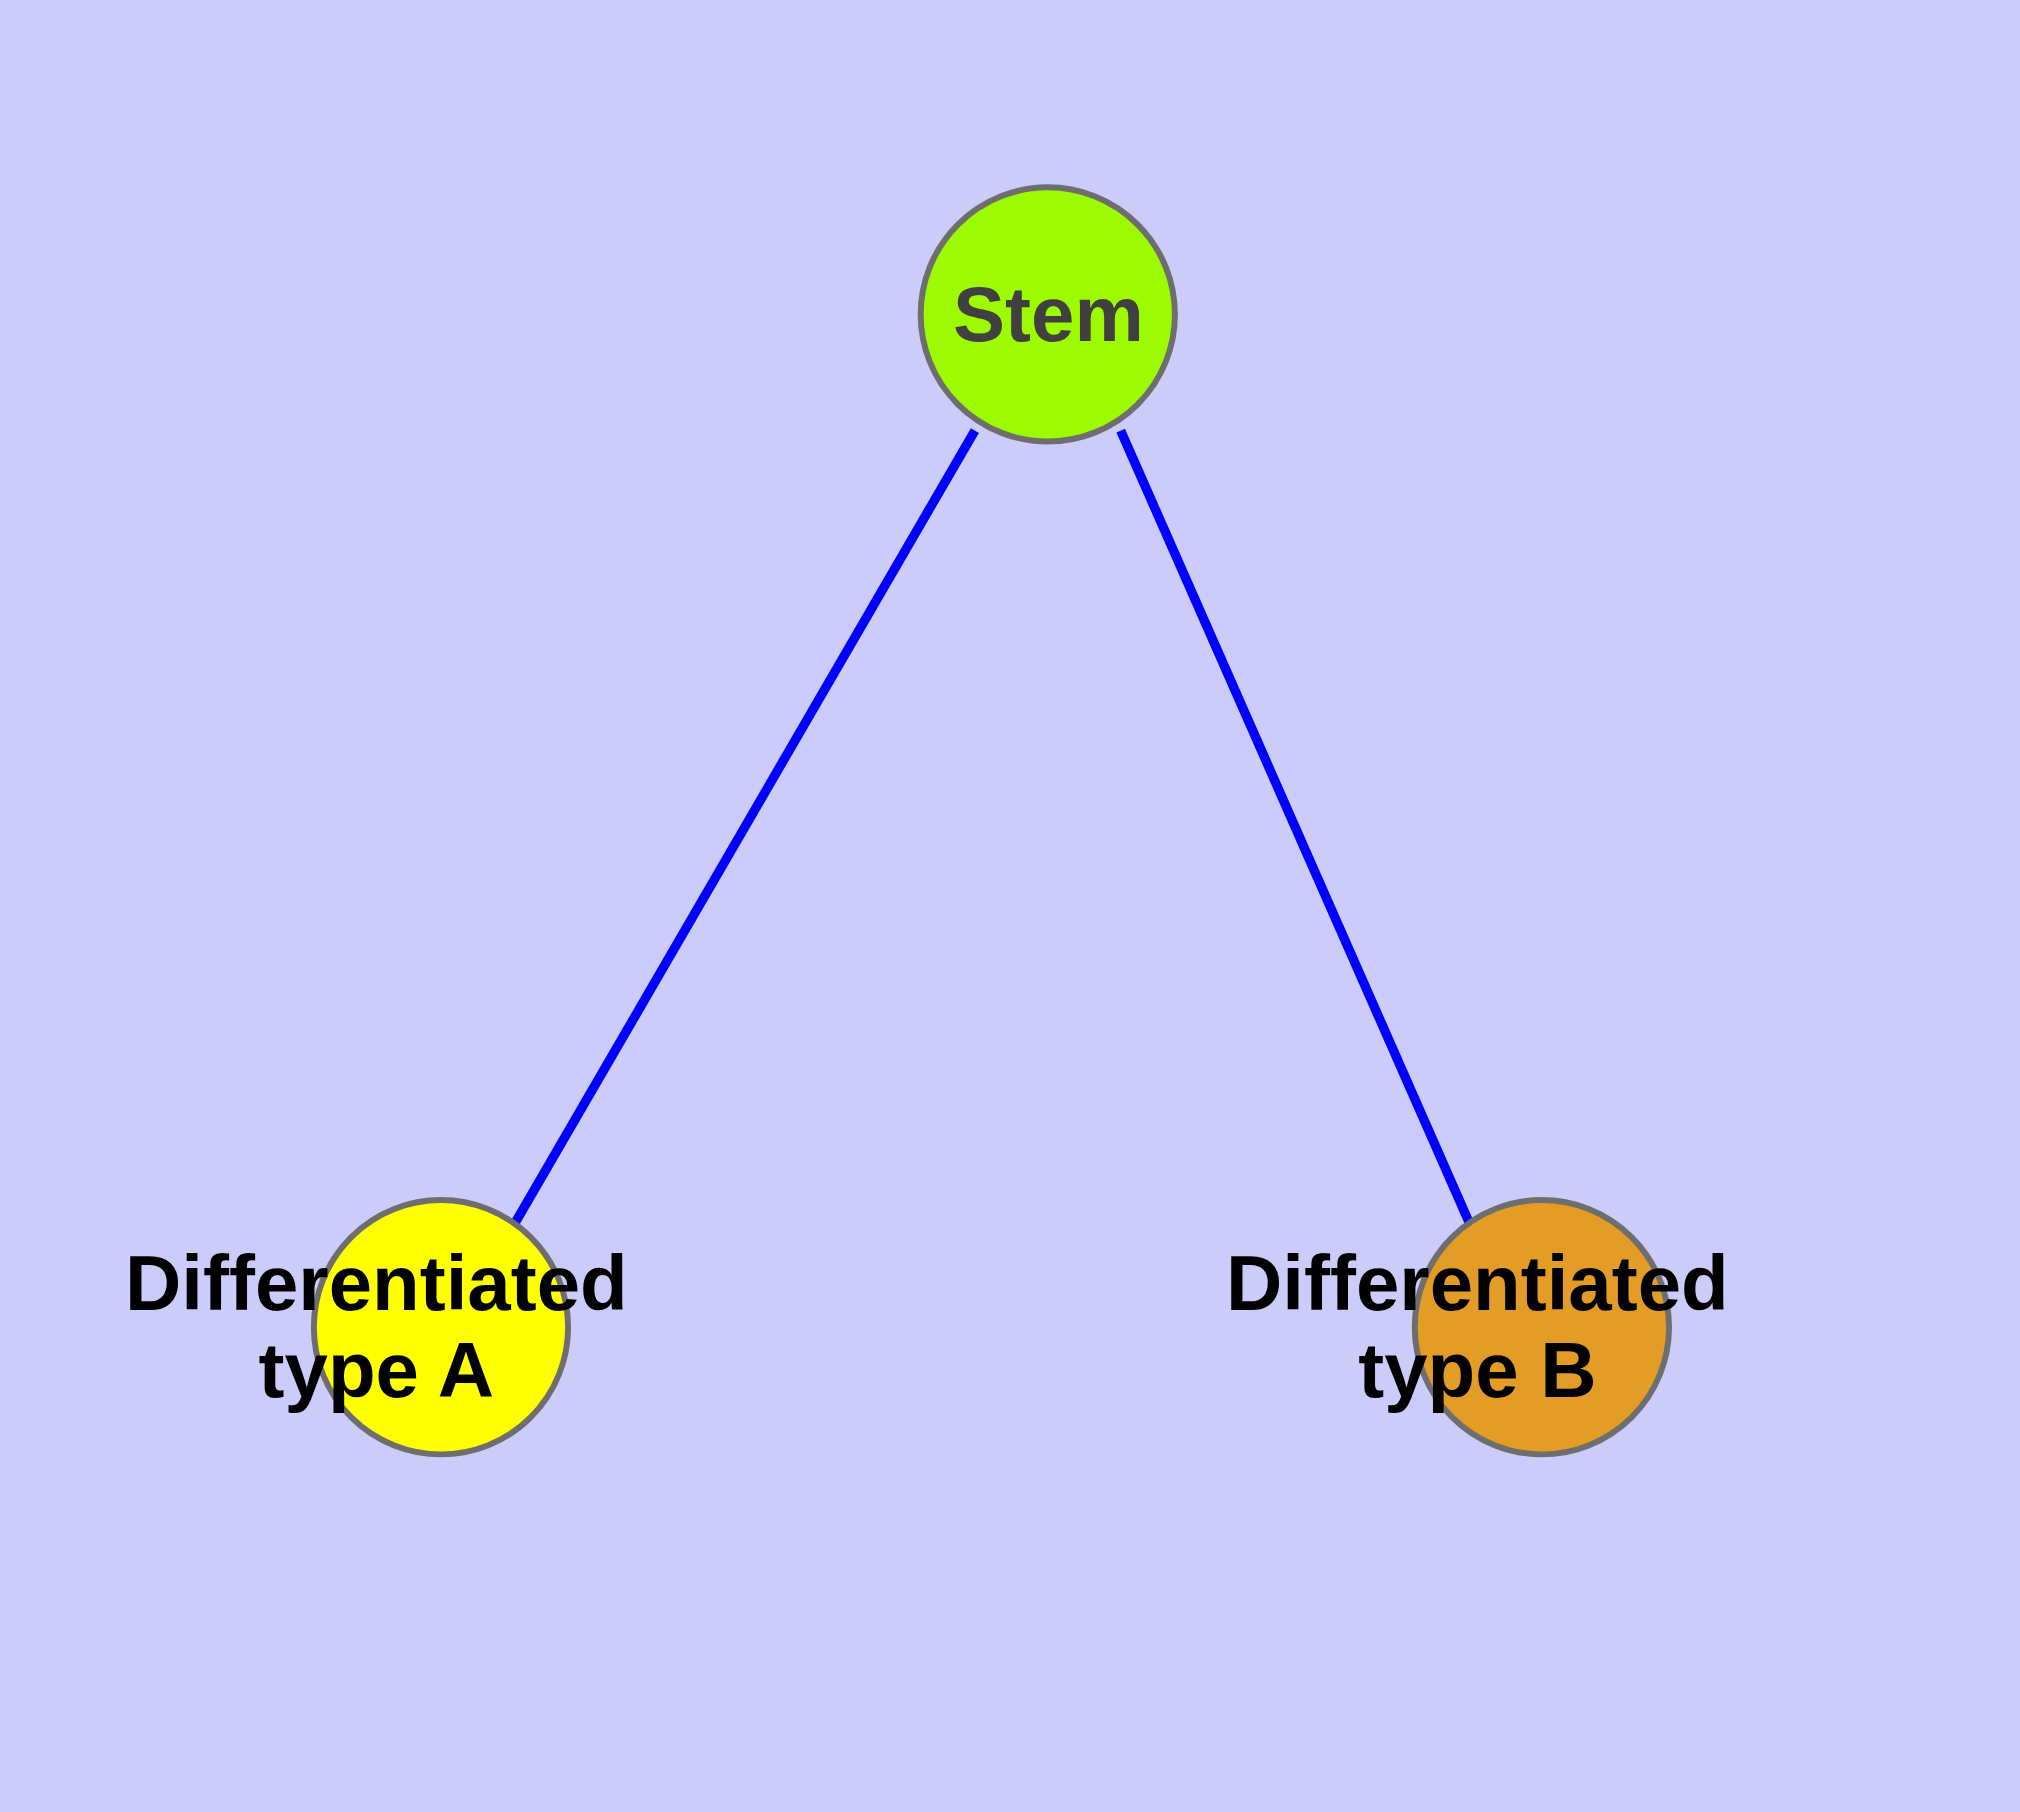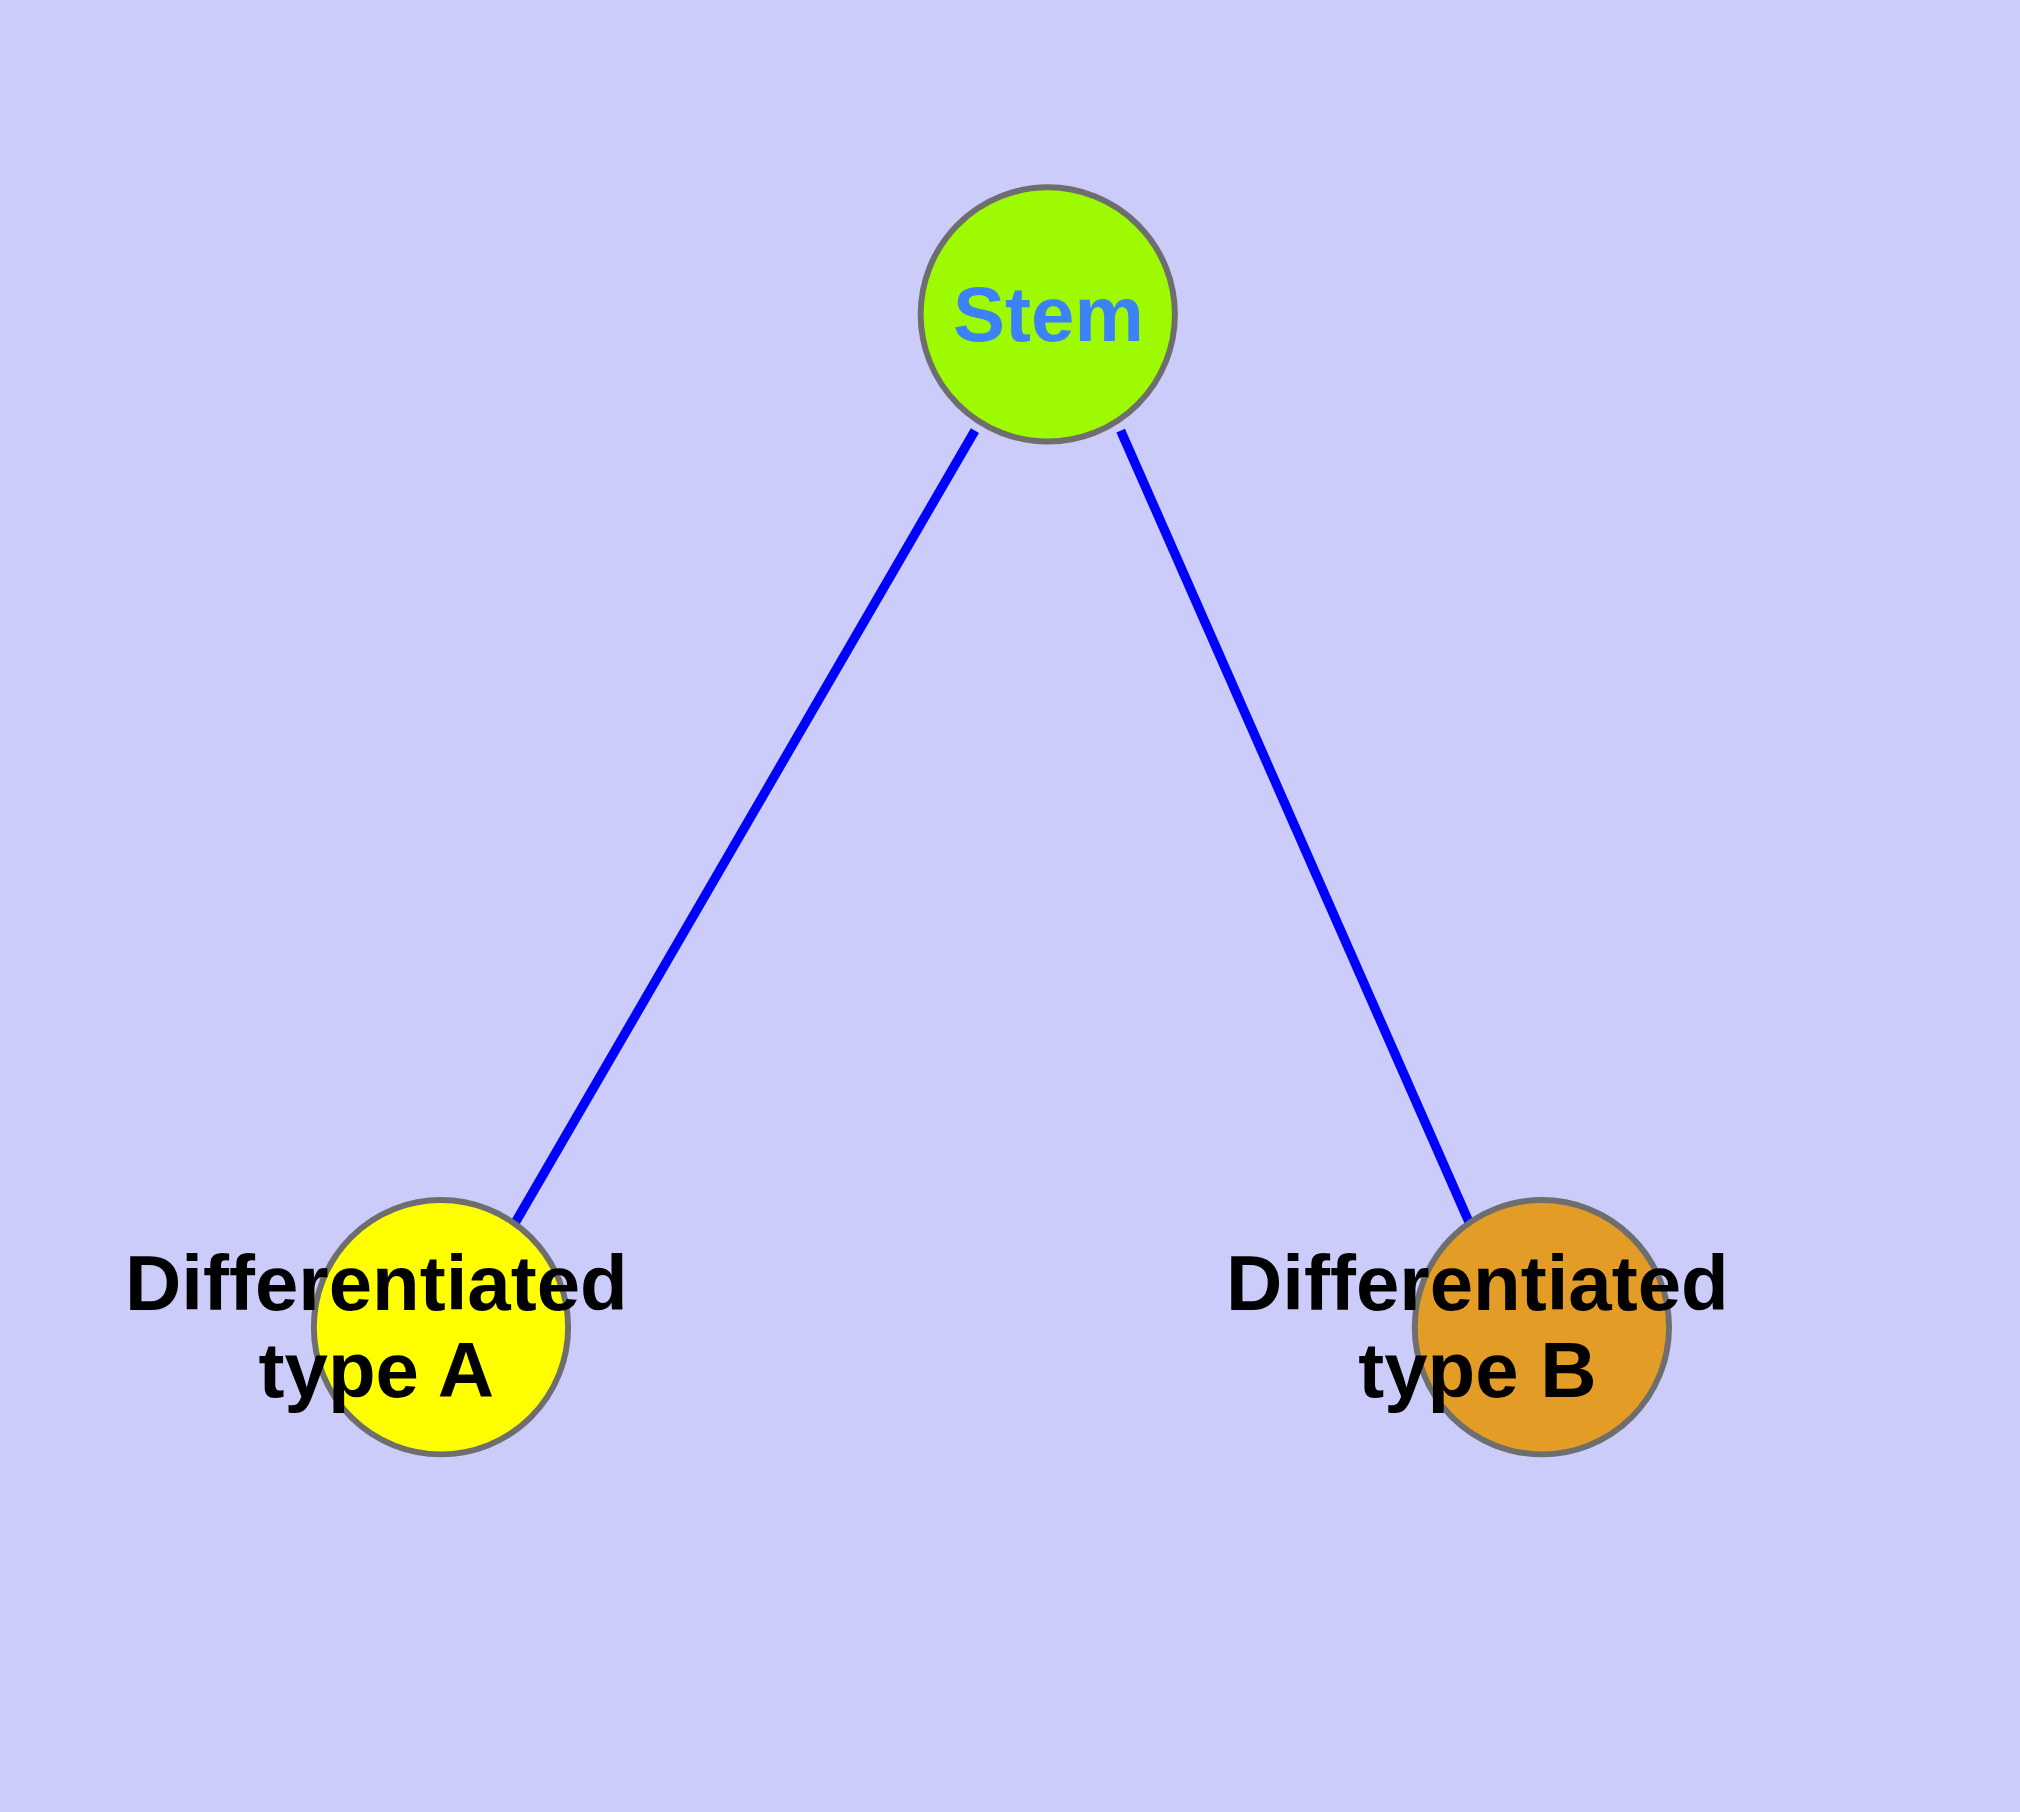--- a/index.html
+++ b/index.html
@@ -50,21 +50,21 @@
         <line x1="1322" y1="508" x2="1733" y2="1442" stroke="#0000FF" stroke-width="11" stroke-linecap="butt"></line>
       </g>
     <g id="nodes-layer">
         <circle cx="1236" cy="371" r="150" fill="#9EFA00" stroke="#6E6E6E" stroke-width="7"></circle>
         <circle cx="520" cy="1566" r="150" fill="#FFFF00" stroke="#6E6E6E" stroke-width="7"></circle>
         <circle cx="1819" cy="1566" r="150" fill="#E39C26" stroke="#6E6E6E" stroke-width="7"></circle>
       </g>
   </svg>
 
   <div id="labels-layer">
-      <div class="node-label" style="font-size: 78px; color: #3b82f6; left: 953px; top: 271px;">Stem</div>
+      <div class="node-label" style="font-size: 78px; color: #404040; left: 953px; top: 271px;">Stem</div>
       <div class="node-label" style="font-size: 78px; color: rgb(0, 0, 0); left: 125px; top: 1240px;">Differentiated
 type A</div>
       <div class="node-label" style="font-size: 78px; color: rgb(0, 0, 0); left: 1226px; top: 1240px;">Differentiated
 type B</div>
     </div>
 
 </div>
 
 
 </body></html>

